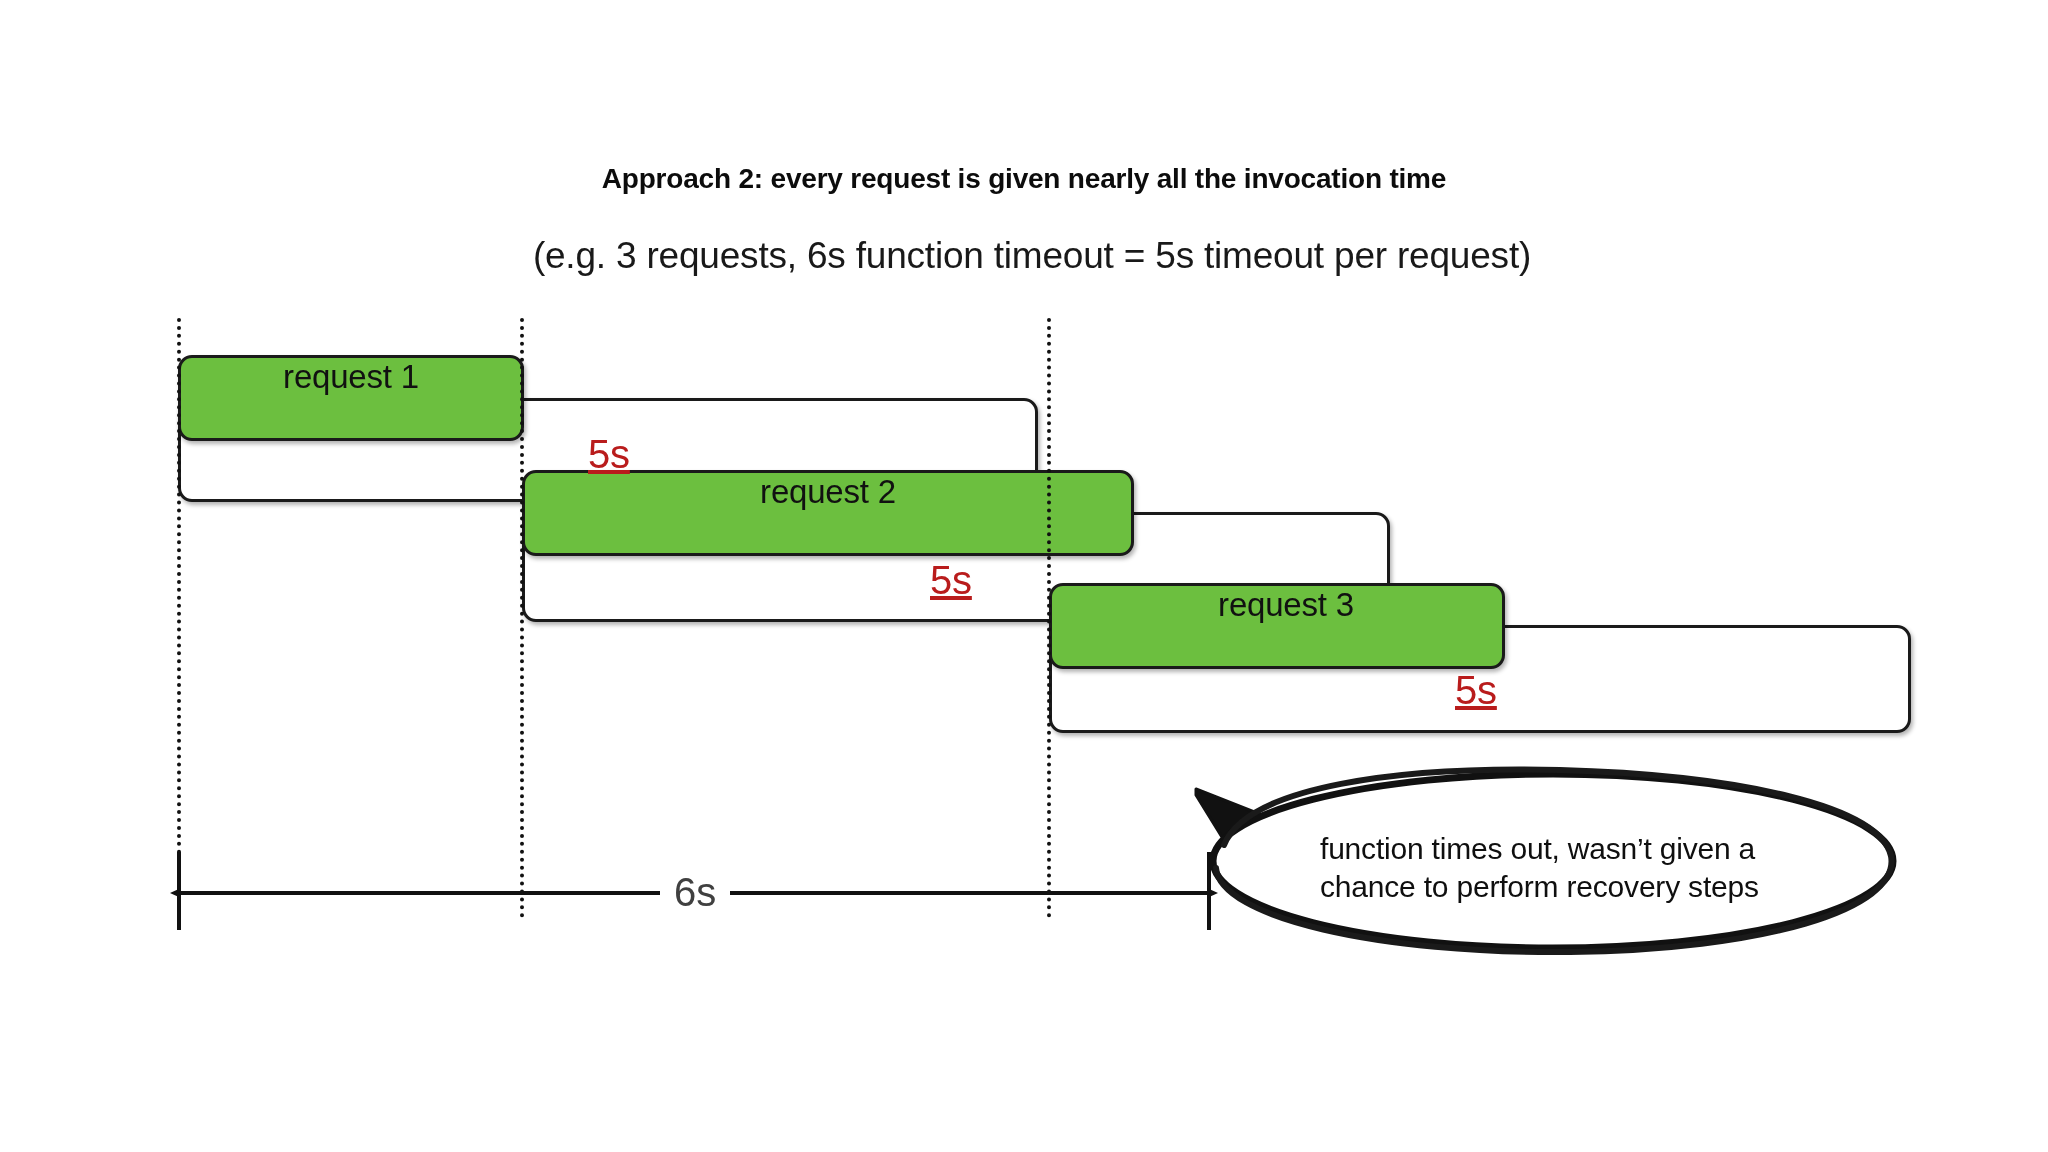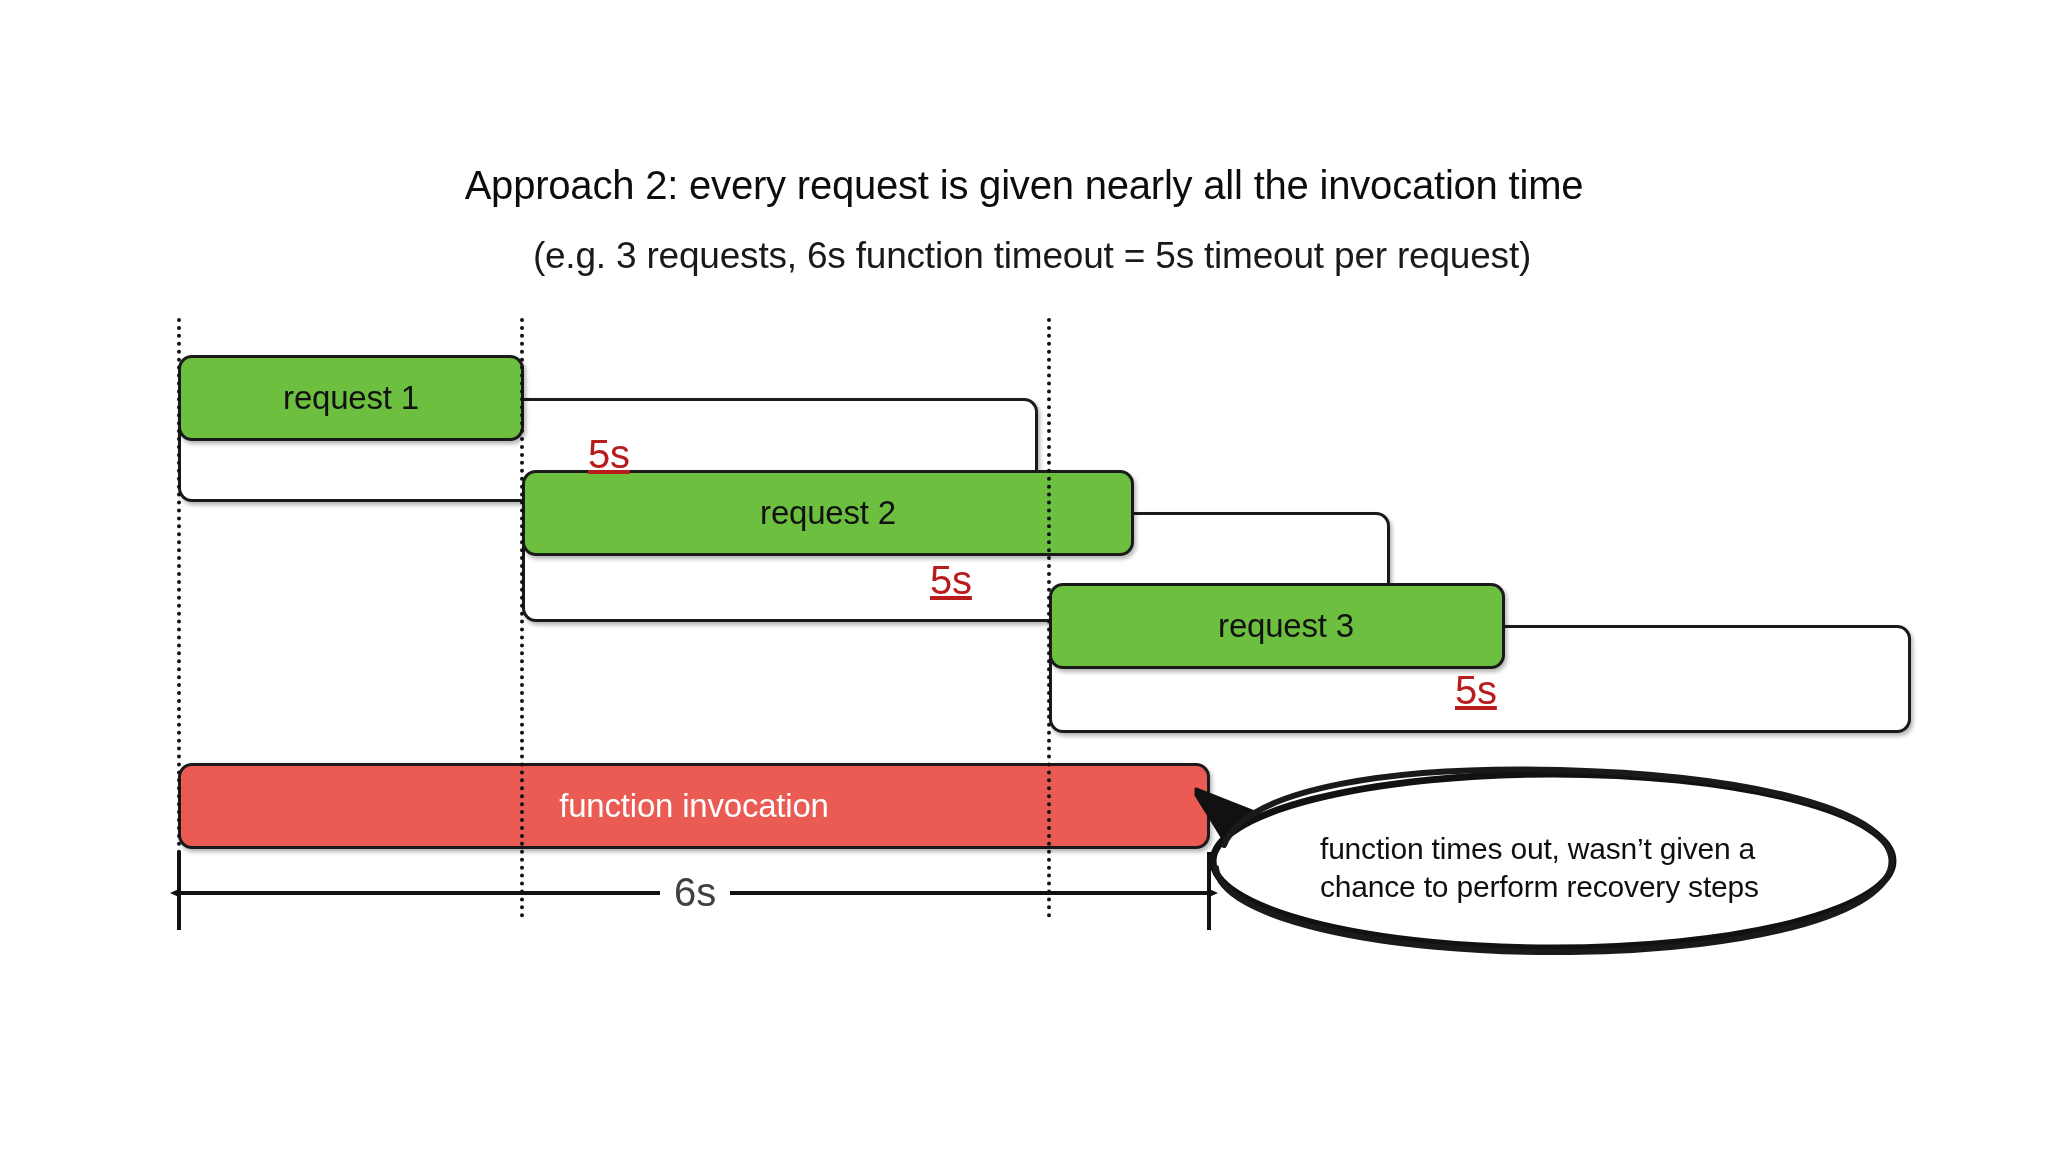--- a/index.html
+++ b/index.html
@@ -20,22 +20,22 @@
     background: #ffffff;
   }
 
   
   .title {
     position: absolute;
     left: 0;
     top: 163;
     width: 2048px;
     text-align: center;
-    font-size: 40px;
-    font-weight: normal;
+    font-size: 28px;
+    font-weight: bold;
     color: #0c0c0c;
     letter-spacing: -0.2px;
     white-space: nowrap;
   }
   .subtitle {
     position: absolute;
     left: 8px;
     width: 2048px;
     text-align: center;
     font-size: 37px;
@@ -52,21 +52,20 @@
     top: 0;
   }
 
   
   .bar {
     position: absolute;
     box-sizing: border-box;
     border: 3px solid #1a1a1a;
     border-radius: 14px;
     display: flex;
-    align-items: center;
     justify-content: center;
     box-shadow: 2px 3px 4px rgba(0,0,0,0.30);
   }
   .bar-white {
     background: #ffffff;
     z-index: 2;
   }
   .bar-green {
     background: #6cbf3f;
     z-index: 4;
@@ -153,23 +152,20 @@
   <div class="bar bar-green" style="left:522px; top:470px; width:612px; height:86px;">
     <span class="bar-label">request 2</span>
   </div>
 
   <div class="bar bar-white" style="left:1049px; top:625px; width:862px; height:108px;"></div>
   <div class="slot-label" style="left:1455px; top:668px;">5s</div>
   <div class="bar bar-green" style="left:1049px; top:583px; width:456px; height:86px;padding-left:18px;">
     <span class="bar-label">request 3</span>
   </div>
 
-  <div class="bar bar-red" style="left:178px; top:763px; width:1032px; height:86px;">
-    <span class="bar-label light">function invocation</span>
-  </div>
 
   <svg class="timeline-svg" width="2048" height="1152" style="z-index:7; pointer-events:none;">
     <defs>
       <marker id="arrL" markerWidth="14" markerHeight="12" refX="12" refY="6" orient="auto" markerUnits="userSpaceOnUse">
         <path d="M12,1 L1,6 L12,11 z" fill="#111111"></path>
       </marker>
       <marker id="arrR" markerWidth="14" markerHeight="12" refX="2" refY="6" orient="auto" markerUnits="userSpaceOnUse">
         <path d="M2,1 L13,6 L2,11 z" fill="#111111"></path>
       </marker>
     </defs>

